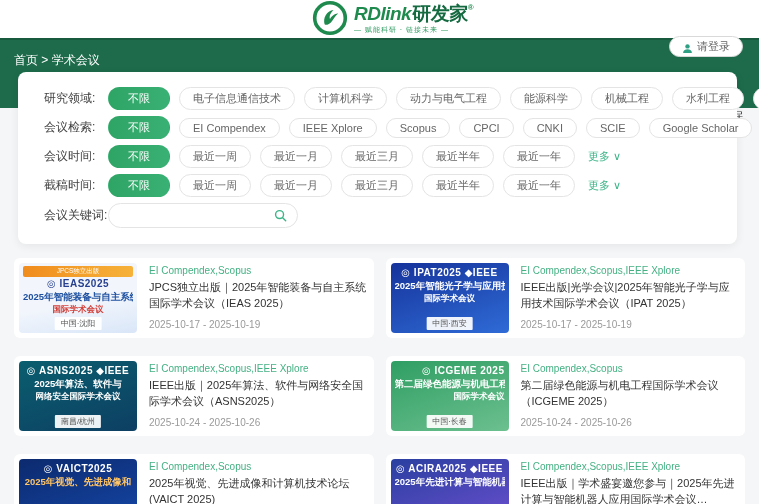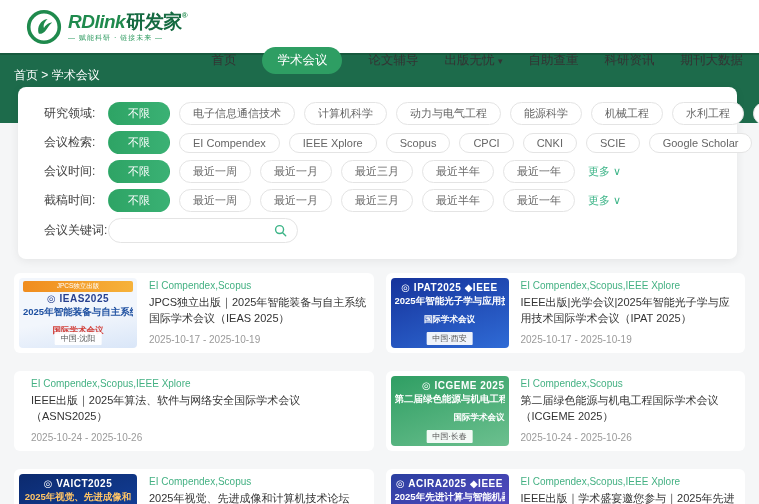--- a/index.html
+++ b/index.html
@@ -1,20 +1,20 @@
 <!DOCTYPE html>
 <html><head>
 <meta charset="utf-8">
 <style>
   * { margin:0; padding:0; box-sizing:border-box; }
   html,body { width:759px; height:504px; overflow:hidden;
     font-family:"Liberation Sans","DejaVu Sans",sans-serif; background:#f5f6f7; }
 
   
-  .header { height:53px; background:#fff; position:relative; display:flex; align-items:center; }
+  .header { height:38px; background:#fff; position:relative; display:flex; align-items:center;flex-direction:column; }
   .logo-wrap { display:flex; align-items:center; margin-left:26px; }
   .logo-circle { width:36px; height:36px; flex-shrink:0; }
   .logo-text { margin-left:6px; line-height:1; }
   .brand-row { font-style:italic; font-weight:bold; font-size:19px; color:#1f8a4d; letter-spacing:-0.5px; }
   .brand-cn { font-style:normal; color:#156a41; margin-left:1px; }
   .brand-reg { font-size:8px; vertical-align:top; color:#1f8a4d; font-style:normal; }
   .tagline { font-size:7px; color:#2c9a5f; margin-top:3px; letter-spacing:1px; }
   .header-right { margin-left:auto; display:flex; flex-direction:column; align-items:flex-end; padding-right:16px; }
   .login-btn { display:flex; align-items:flex-end; gap:4px; border:1px solid #d9d9d9; border-radius:12px;
     padding:2px 12px; font-size:11px; color:#666; background:#fff; cursor:pointer; margin-bottom:6px; }
@@ -44,21 +44,21 @@
   
   .cards { padding:14px 14px 0; display:grid; grid-template-columns:1fr 1fr; column-gap:12px; row-gap:18px; }
   .ccard { background:#fff; border-radius:6px; padding:5px; display:flex; height:80px; cursor:pointer; }
   .thumb { width:118px; height:70px; border-radius:4px; position:relative; overflow:hidden;
     flex-shrink:0; padding:3px 4px; text-align:center; }
   .bstrip { font-size:6.5px; color:#fff; background:linear-gradient(90deg,#f08c1e,#f6b23a);
     border-radius:2px; padding:1px 2px; white-space:nowrap; overflow:hidden; margin-bottom:1px; }
   .bstrip:empty { display:none; }
   .bhead { font-size:10px; font-weight:bold; letter-spacing:.5px; margin-top:1px; white-space:nowrap; overflow:hidden; }
   .bline1 { font-size:9.5px; font-weight:bold; margin-top:2px; white-space:nowrap; overflow:hidden; }
-  .bline2 { font-size:8.5px; font-weight:bold; margin-top:6px; white-space:nowrap; overflow:hidden; }
+  .bline2 { font-size:8.5px; font-weight:bold; margin-top:0; white-space:nowrap; overflow:hidden; }
   .loc-tag { position:absolute; bottom:3px; left:50%; transform:translateX(-50%);
     background:rgba(255,255,255,.93); color:#555; font-size:8px; padding:1px 6px;
     white-space:nowrap; border-radius:1px; }
   .loc-tag:empty { display:none; }
   .th-ieas { background:linear-gradient(170deg,#f2f6fc 55%,#d9e6f8); color:#27408f; }
   .th-ieas .bline1 { color:#1d4fa0; } .th-ieas .bline2 { color:#d2403a; }
   .th-ipat { background:linear-gradient(160deg,#16339b,#2f6bd6); color:#fff; }
   .th-asns { background:linear-gradient(160deg,#0a5e6e,#0d3f63); color:#fff; }
   .th-icgeme { background:linear-gradient(160deg,#2f9e63,#6cc08f); color:#fff;text-align:right; }
   .th-vaict { background:linear-gradient(160deg,#0c2a6e,#1547a8); color:#fff; }
@@ -207,20 +207,28 @@
       <div class="loc-tag">中国·西安</div>
     </div>
     <div class="cinfo">
       <div class="ctags">EI Compendex,Scopus,IEEE Xplore</div>
       <div class="ctitle">IEEE出版|光学会议|2025年智能光子学与应用技术国际学术会议（IPAT 2025）</div>
       <div class="cdate">2025-10-17 - 2025-10-19</div>
     </div>
   </div>
 
   <div class="ccard">
+    <div class="thumb th-asns">
+
+      <div class="bhead">◎ ASNS2025  ◆IEEE</div>
+      <div class="bline1">2025年算法、软件与</div>
+      <div class="bline2">网络安全国际学术会议</div>
+
+      <div class="loc-tag">南昌/杭州</div>
+    </div>
     <div class="cinfo">
       <div class="ctags">EI Compendex,Scopus,IEEE Xplore</div>
       <div class="ctitle">IEEE出版｜2025年算法、软件与网络安全国际学术会议（ASNS2025）</div>
       <div class="cdate">2025-10-24 - 2025-10-26</div>
     </div>
   </div>
 
   <div class="ccard">
     <div class="thumb th-icgeme">
 

